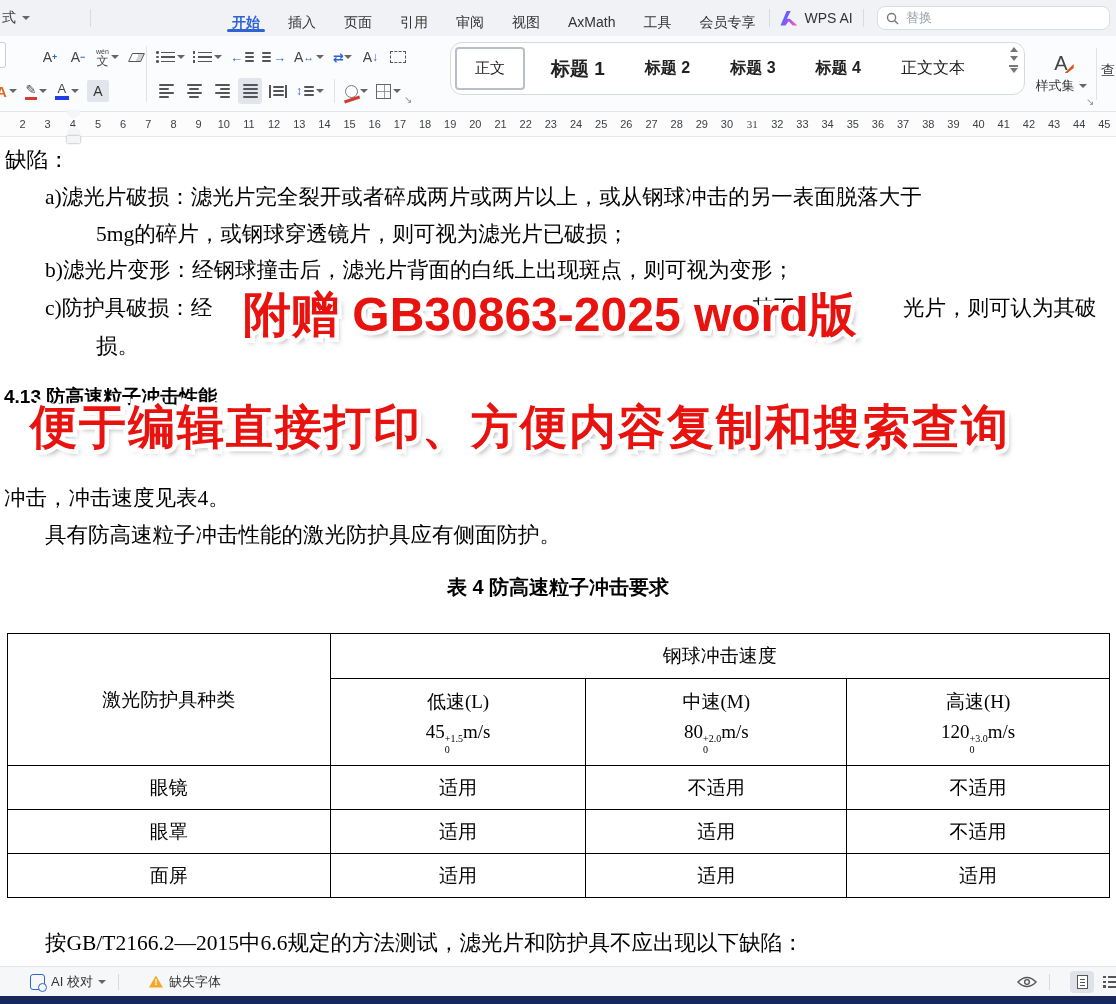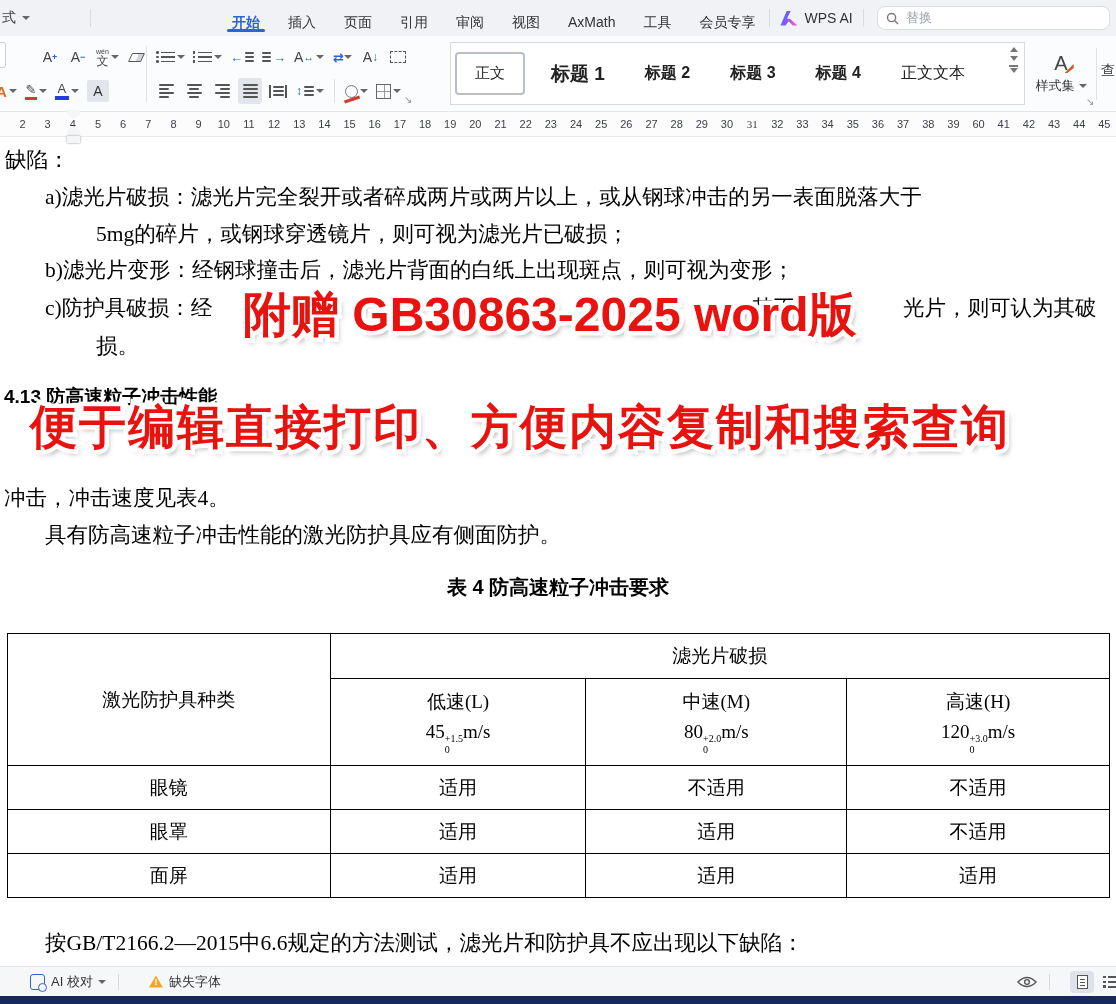--- a/index.html
+++ b/index.html
@@ -69,22 +69,22 @@
   .lnsp { display:flex; align-items:center; gap:2px; }
   .lnsp .ar { color:#2f62d3; font-size:12px; }
   .shade-ic { width:13px; height:13px; border:1.5px solid #777; border-radius:50%; position:relative; }
   .shade-ic::after { content:""; position:absolute; left:-2px; bottom:-4px; width:16px; height:2.5px;
     background:#d43b2f; transform:rotate(-18deg); }
   .brd-ic { width:15px; height:15px; border:1.4px solid #666; position:relative; }
   .brd-ic::before { content:""; position:absolute; left:50%; top:0; width:1.3px; height:100%; background:#999; }
   .brd-ic::after { content:""; position:absolute; top:50%; left:0; height:1.3px; width:100%; background:#999; }
 
   
-  .gallery { position:absolute; left:450px; top:6px; width:575px; height:63px; background:#fff;
-    border:1px solid #d5d9e0; border-radius:0; display:flex; align-items:center; }
+  .gallery { position:absolute; left:450px; top:6px; width:575px; height:53px; background:#fff;
+    border:1px solid #d5d9e0; border-radius:12px; display:flex; align-items:center; }
   .gal-item { font-size:16px; color:#222; margin:0 20px; white-space:nowrap; }
   .gal-item.h1 { font-weight:bold; font-size:19px; }
   .gal-item.h2,.gal-item.h3,.gal-item.h4 { font-weight:bold; font-size:16px; }
   .gal-sel { border:2px solid #b9bfc9; border-radius:4px; padding:10px 18px; margin:0 6px 0 4px;
     font-size:15px; box-shadow:0 0 0 1px #fff inset; }
   .gal-arrows { position:absolute; right:6px; top:4px; display:flex; flex-direction:column;
     align-items:center; gap:4px; }
   .tri-up { width:0; height:0; border-left:4px solid transparent; border-right:4px solid transparent;
     border-bottom:5px solid #777; }
   .tri-dn { width:0; height:0; border-left:4px solid transparent; border-right:4px solid transparent;
@@ -420,21 +420,21 @@
         <span class="rnum" style="left: 718.98px;">30</span>
         <span class="rnum" style="left: 744.14px; font-family: Liberation Serif, serif;">31</span>
         <span class="rnum" style="left: 769.3px;">32</span>
         <span class="rnum" style="left: 794.46px;">33</span>
         <span class="rnum" style="left: 819.62px;">34</span>
         <span class="rnum" style="left: 844.78px;">35</span>
         <span class="rnum" style="left: 869.94px;">36</span>
         <span class="rnum" style="left: 895.1px;">37</span>
         <span class="rnum" style="left: 920.26px;">38</span>
         <span class="rnum" style="left: 945.42px;">39</span>
-        <span class="rnum" style="left: 970.58px;">60</span>
+        <span class="rnum" style="left: 970.58px;">40</span>
         <span class="rnum" style="left: 995.74px;">41</span>
         <span class="rnum" style="left: 1020.9px;">42</span>
         <span class="rnum" style="left: 1046.06px;">43</span>
         <span class="rnum" style="left: 1071.22px;">44</span>
         <span class="rnum" style="left: 1096.38px;">45</span>
       </div>
     <span class="mk mk-top"></span>
     <span class="mk mk-bot"></span>
     <span class="mk mk-sq"></span>
   </div>
@@ -453,21 +453,21 @@
 
     <div class="dl" style="left:4px; top:346px;">冲击，冲击速度见表4。</div>
     <div class="dl" style="left:45px; top:383px;">具有防高速粒子冲击性能的激光防护具应有侧面防护。</div>
 
     <div class="tbl-title" style="top:437px;">表 4 防高速粒子冲击要求</div>
 
     <table class="t4">
       <tbody>
           <tr style="height:45px;">
         <td rowspan="2" style="width:323px;">激光防护具种类</td>
-        <td colspan="3">滤光片破损</td>
+        <td colspan="3">钢球冲击速度</td>
       </tr>
       <tr style="height:87px;" id="speed-row">
             <td style="width: 256px;">
               <div class="speedcell">
                 <div>低速(L)</div>
                 <div><span>45</span><span class="supsub">
                     <span>+1.5</span>
                     <span>0</span>
                   </span><span>m/s</span></div>
               </div>

